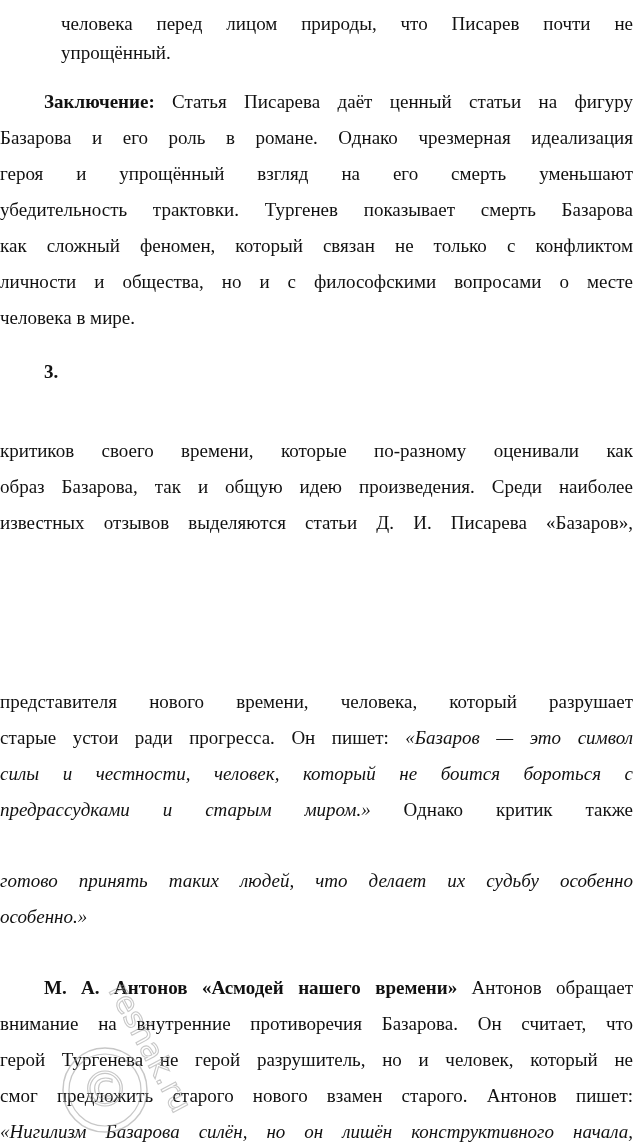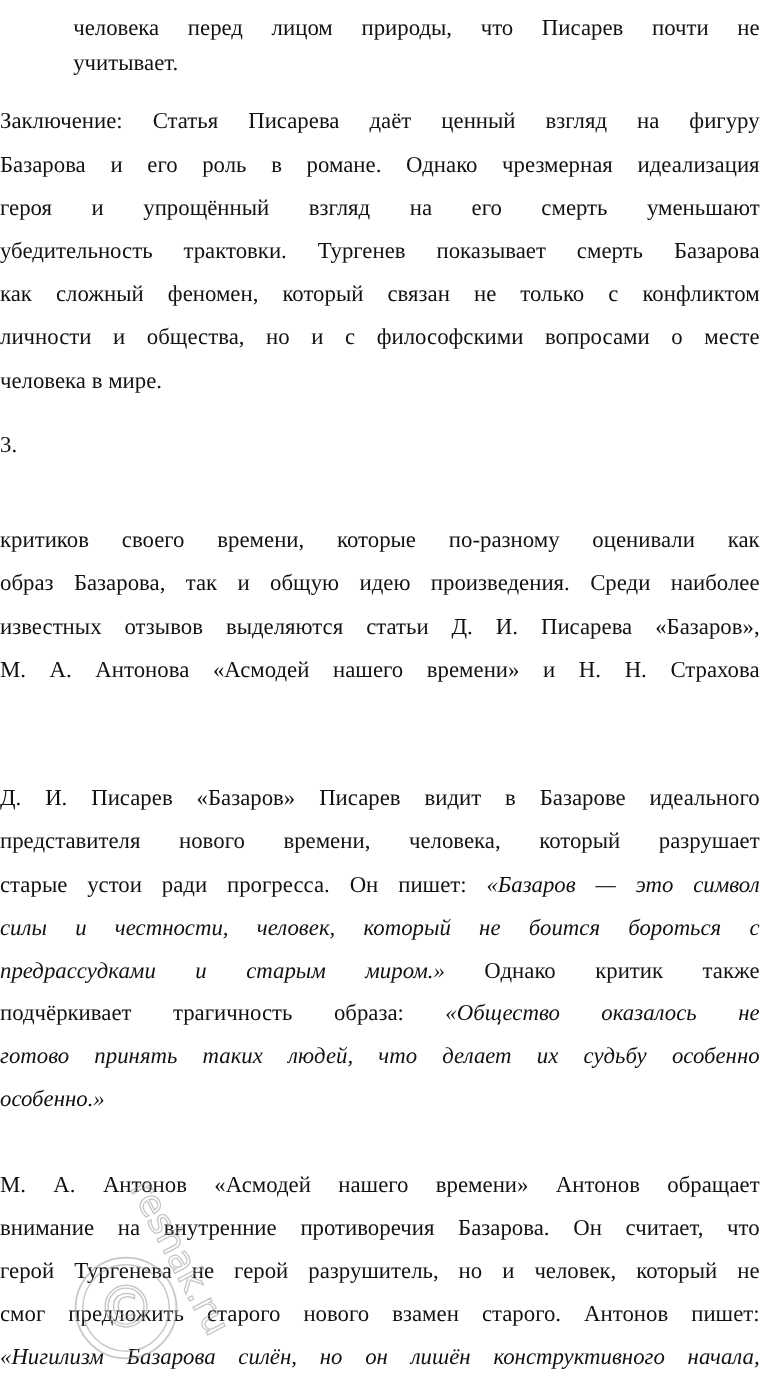--- a/index.html
+++ b/index.html
@@ -10,56 +10,53 @@
   }
   .page { position: absolute; left: 0; top: 0; width: 635px; height: 1148px; }
   .line {
     position: absolute; left: 0; width: 633px;
     font-size: 19px; line-height: 36px; height: 36px;
     white-space: nowrap;
     text-align: justify; text-align-last: justify;
   }
   .line.last { text-align-last: left; }
   .line.indent { left: 61px; width: 572px; }
-  .b { font-weight: normal; }
+  .b { font-weight: bold; margin-left: 44px; }
   .i { font-style: italic; }
   .watermark {
     position: absolute; left: 60px; top: 950px; width: 170px; height: 198px;
     pointer-events: none; opacity: 0.55;
   }
 </style>
 </head>
 <body>
 
 <div class="page">
 
   <div class="line indent" style="top:6px">человека перед лицом природы, что Писарев почти не</div>
-  <div class="line indent last" style="top:35px">учитывает.</div>
+  <div class="line indent last" style="top:35px">упрощённый.</div>
 
-  <div class="line" style="top:84px"><span class="b">Заключение:</span><span> Статья Писарева даёт ценный взгляд на фигуру</span></div>
+  <div class="line" style="top:84px"><span class="b">Заключение:</span><span> Статья Писарева даёт ценный статьи на фигуру</span></div>
   <div class="line" style="top:120px">Базарова и его роль в романе. Однако чрезмерная идеализация</div>
   <div class="line" style="top:156px">героя и упрощённый взгляд на его смерть уменьшают</div>
   <div class="line" style="top:192px">убедительность трактовки. Тургенев показывает смерть Базарова</div>
   <div class="line" style="top:228px">как сложный феномен, который связан не только с конфликтом</div>
   <div class="line" style="top:264px">личности и общества, но и с философскими вопросами о месте</div>
   <div class="line last" style="top:300px">человека в мире.</div>
 
   <div class="line last b" style="top:354px">3.</div>
 
   <div class="line" style="top:433px">критиков своего времени, которые по-разному оценивали как</div>
   <div class="line" style="top:469px">образ Базарова, так и общую идею произведения. Среди наиболее</div>
   <div class="line" style="top:505px">известных отзывов выделяются статьи Д. И. Писарева «Базаров»,</div>
-  <div class="line" style="top:541px">М. А. Антонова «Асмодей нашего времени» и Н. Н. Страхова</div>
 
-  <div class="line" style="top:648px"><span class="b">Д. И. Писарев «Базаров»</span><span> Писарев видит в Базарове идеального</span></div>
   <div class="line" style="top:720px"><span>старые устои ради прогресса. Он пишет: </span><span class="i">«Базаров — это символ</span></div>
   <div class="line" style="top:684px">представителя нового времени, человека, который разрушает</div>
   <div class="line i" style="top:756px">силы и честности, человек, который не боится бороться с</div>
   <div class="line" style="top:792px"><span class="i">предрассудками и старым миром.»</span><span> Однако критик также</span></div>
-  <div class="line" style="top:827px"><span>подчёркивает трагичность образа: </span><span class="i">«Общество оказалось не</span></div>
   <div class="line i" style="top:863px">готово принять таких людей, что делает их судьбу особенно</div>
   <div class="line i last" style="top:899px">особенно.»</div>
 
   <div class="line" style="top:970px"><span class="b">М. А. Антонов «Асмодей нашего времени»</span><span> Антонов обращает</span></div>
   <div class="line" style="top:1006px">внимание на внутренние противоречия Базарова. Он считает, что</div>
   <div class="line" style="top:1042px">герой Тургенева не герой разрушитель, но и человек, который не</div>
   <div class="line" style="top:1078px">смог предложить старого нового взамен старого. Антонов пишет:</div>
   <div class="line i" style="top:1114px">«Нигилизм Базарова силён, но он лишён конструктивного начала,</div>
 
   <svg class="watermark" viewBox="0 0 170 198">

